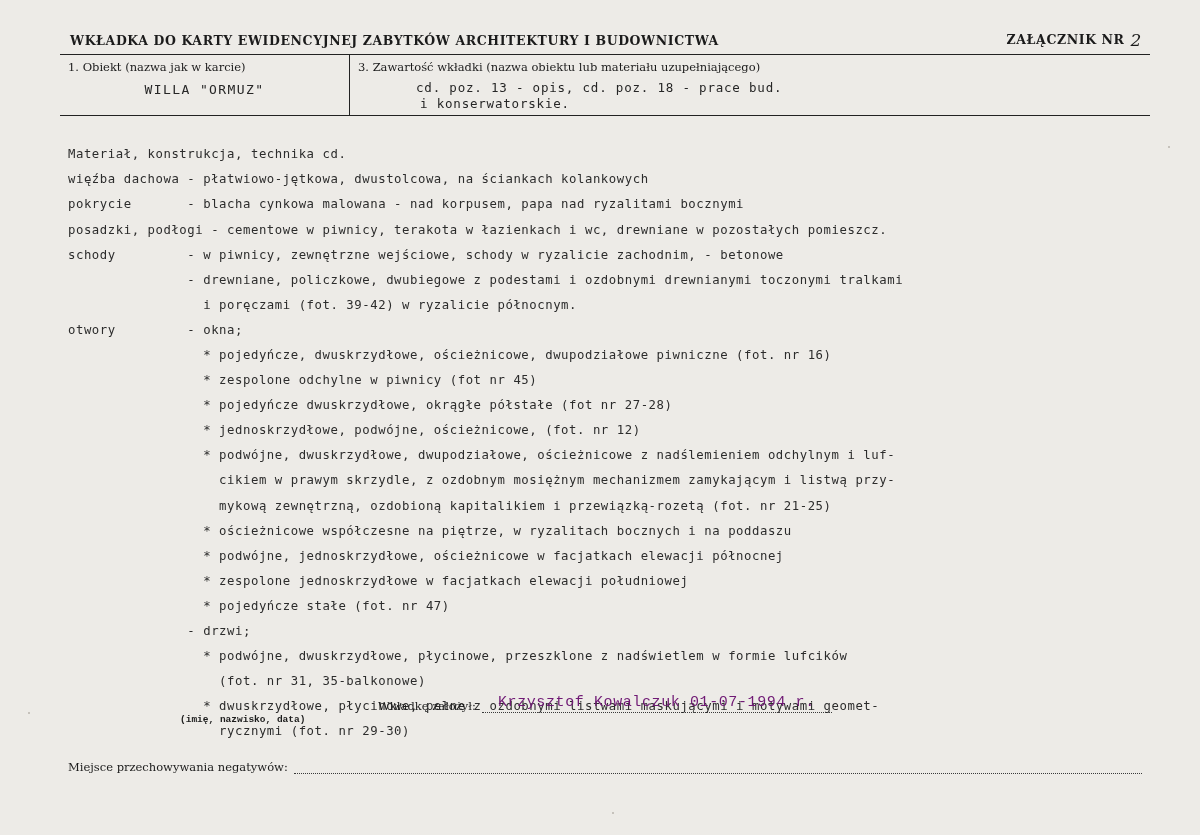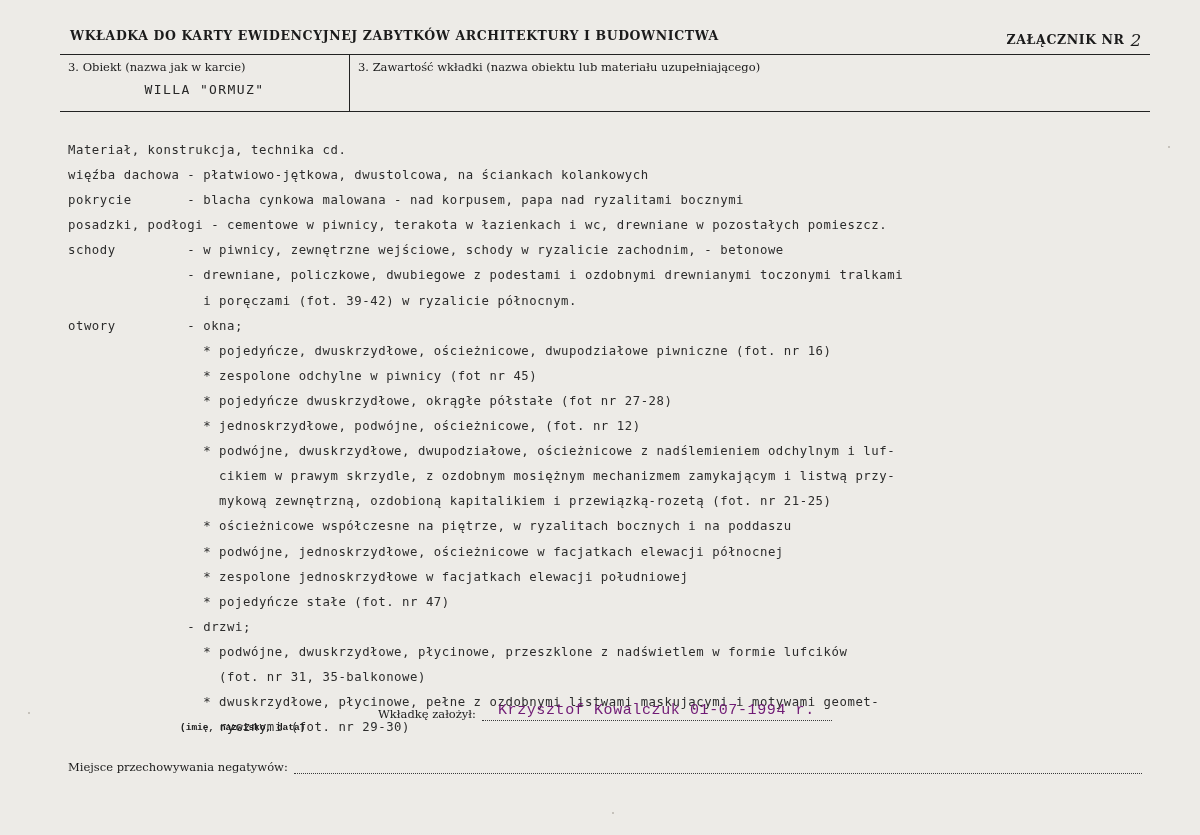--- a/index.html
+++ b/index.html
@@ -24,21 +24,21 @@
     position: absolute;
     left: 60px;
     top: 28px;
     width: 1090px;
     height: 780px;
   }
 
   
   .hdr-row {
     display: flex;
-    align-items: flex-start;
+    align-items: flex-end;
     justify-content: space-between;
     padding: 0 8px 6px 10px;
   }
   .hdr-title {
     font-family: "DejaVu Serif", serif;
     font-size: 12.5px;
     letter-spacing: 0.6px;
     font-weight: 700;
     color: #1b1b1b;
   }
@@ -151,21 +151,21 @@
     white-space: nowrap;
   }
   .sub-note {
     font-family: Liberation Mono, monospace;
     font-size: 9.5px;
     font-weight: 700;
     color: #1b1b1b;
     margin-left: 112px;
     margin-top: 1px;
   }
-  .foot-row2 { margin-top: 26px; }
+  .foot-row2 { margin-top: 34px; }
   .speck {
     position: absolute;
     width: 2px; height: 2px;
     background: #b9b5ae;
     border-radius: 50%;
   }
 </style>
 </head>
 <body>
 
@@ -175,25 +175,29 @@
     <div class="hdr-row">
       <div class="hdr-title">WKŁADKA DO KARTY EWIDENCYJNEJ ZABYTKÓW ARCHITEKTURY I BUDOWNICTWA</div>
       <div class="hdr-annex">
         <span>ZAŁĄCZNIK NR</span><span class="annex-num">2</span>
       </div>
     </div>
     <div class="rule"></div>
 
     <div class="boxes">
       <div class="box b2">
-        <div class="box-label">3. Obiekt (nazwa jak w karcie)</div>
+        <div class="box-label">1. Obiekt (nazwa jak w karcie)</div>
         <div class="box-value">WILLA "ORMUZ"</div>
       </div>
       <div class="box b3">
         <div class="box-label">3. Zawartość wkładki (nazwa obiektu lub materiału uzupełniającego)</div>
+        <div class="box-value">
+          <span>cd. poz. 13 - opis, cd. poz. 18 - prace bud.</span>
+          <span class="l2">i konserwatorskie.</span>
+        </div>
       </div>
     </div>
 
     <div class="body-text"><span class="ln">Materiał, konstrukcja, technika cd.</span><span class="ln">więźba dachowa - płatwiowo-jętkowa, dwustolcowa, na ściankach kolankowych</span><span class="ln">pokrycie       - blacha cynkowa malowana - nad korpusem, papa nad ryzalitami bocznymi</span><span class="ln">posadzki, podłogi - cementowe w piwnicy, terakota w łazienkach i wc, drewniane w pozostałych pomieszcz.</span><span class="ln">schody         - w piwnicy, zewnętrzne wejściowe, schody w ryzalicie zachodnim, - betonowe</span><span class="ln">               - drewniane, policzkowe, dwubiegowe z podestami i ozdobnymi drewnianymi toczonymi tralkami</span><span class="ln">                 i poręczami (fot. 39-42) w ryzalicie północnym.</span><span class="ln">otwory         - okna;</span><span class="ln">                 * pojedyńcze, dwuskrzydłowe, ościeżnicowe, dwupodziałowe piwniczne (fot. nr 16)</span><span class="ln">                 * zespolone odchylne w piwnicy (fot nr 45)</span><span class="ln">                 * pojedyńcze dwuskrzydłowe, okrągłe półstałe (fot nr 27-28)</span><span class="ln">                 * jednoskrzydłowe, podwójne, ościeżnicowe, (fot. nr 12)</span><span class="ln">                 * podwójne, dwuskrzydłowe, dwupodziałowe, ościeżnicowe z nadślemieniem odchylnym i luf-</span><span class="ln">                   cikiem w prawym skrzydle, z ozdobnym mosiężnym mechanizmem zamykającym i listwą przy-</span><span class="ln">                   mykową zewnętrzną, ozdobioną kapitalikiem i przewiązką-rozetą (fot. nr 21-25)</span><span class="ln">                 * ościeżnicowe współczesne na piętrze, w ryzalitach bocznych i na poddaszu</span><span class="ln">                 * podwójne, jednoskrzydłowe, ościeżnicowe w facjatkach elewacji północnej</span><span class="ln">                 * zespolone jednoskrzydłowe w facjatkach elewacji południowej</span><span class="ln">                 * pojedyńcze stałe (fot. nr 47)</span><span class="ln">               - drzwi;</span><span class="ln">                 * podwójne, dwuskrzydłowe, płycinowe, przeszklone z nadświetlem w formie lufcików</span><span class="ln">                   (fot. nr 31, 35-balkonowe)</span><span class="ln">                 * dwuskrzydłowe, płycinowe, pełne z ozdobnymi listwami maskującymi i motywami geomet-</span><span class="ln">                   rycznymi (fot. nr 29-30)</span></div>
 
     <div class="footer">
       <div class="foot-row">
         <span class="lbl">Wkładkę założył:</span>
         <span class="dots w1">
           <span class="handwritten">Krzysztof Kowalczuk 01-07-1994 r.</span>

